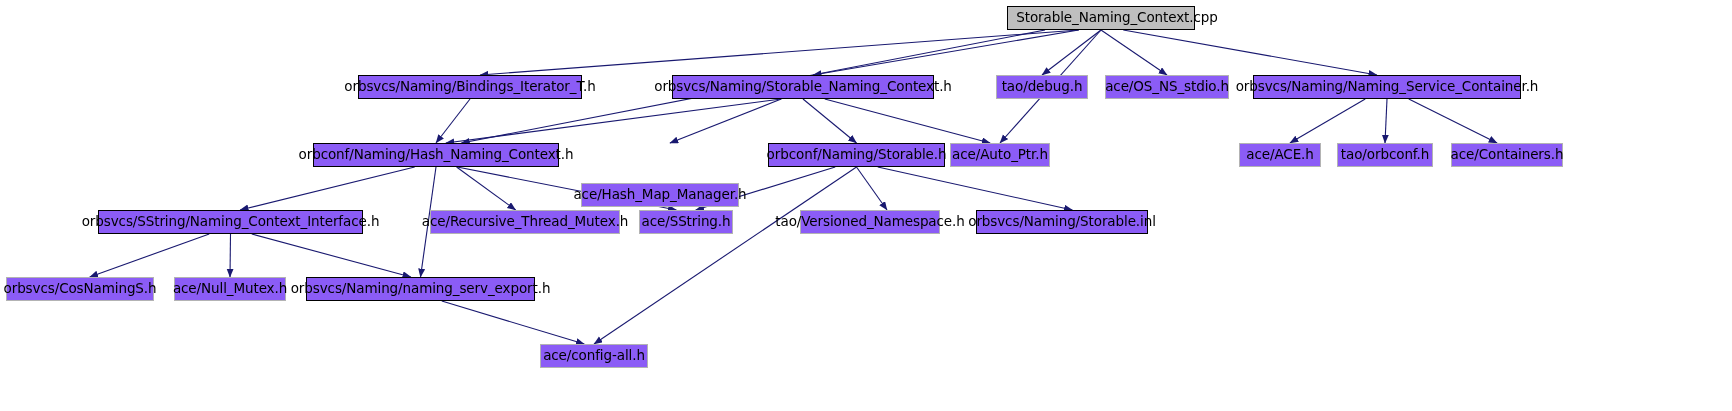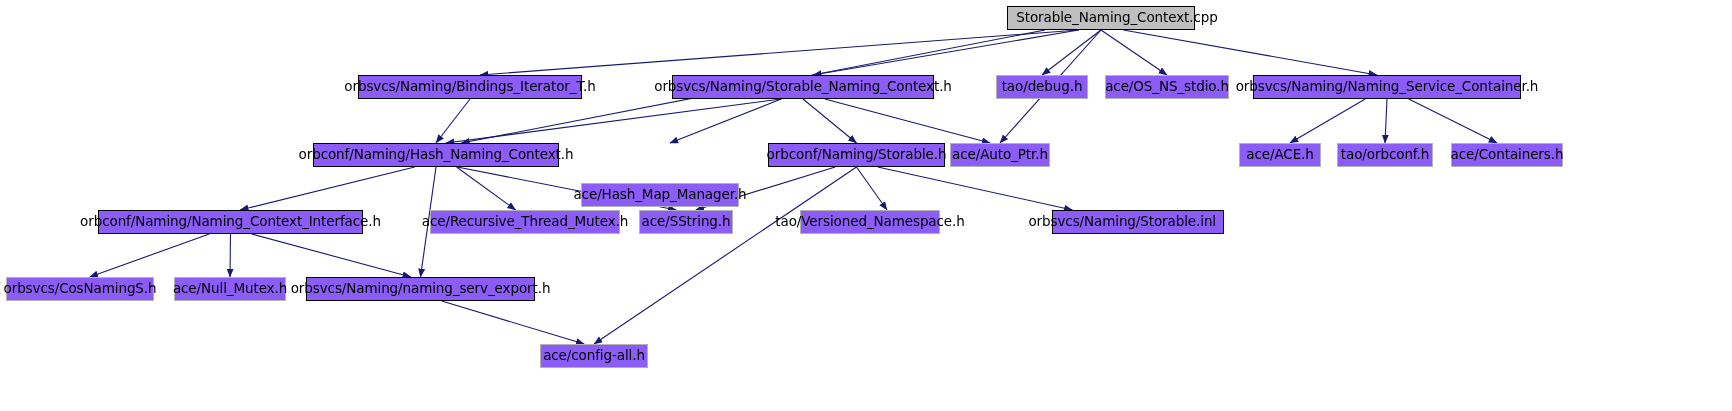--- a/index.html
+++ b/index.html
@@ -106,32 +106,32 @@
       <div class="node" style="left: 1239px; top: 143px; width: 82px;">
         <span class="node-label">ace/ACE.h</span>
       </div>
       <div class="node" style="left: 1337px; top: 143px; width: 96px;">
         <span class="node-label">tao/orbconf.h</span>
       </div>
       <div class="node" style="left: 1451px; top: 143px; width: 112px;">
         <span class="node-label">ace/Containers.h</span>
       </div>
       <div class="node solid" style="left: 98px; top: 210px; width: 265px;">
-        <span class="node-label">orbconf/Naming/Naming_Context_Interface.h</span>
+        <span class="node-label">orbsvcs/SString/Naming_Context_Interface.h</span>
       </div>
       <div class="node" style="left: 430px; top: 210px; width: 190px;">
         <span class="node-label">ace/Recursive_Thread_Mutex.h</span>
       </div>
       <div class="node" style="left: 639px; top: 210px; width: 94px;">
         <span class="node-label">ace/SString.h</span>
       </div>
       <div class="node" style="left: 800px; top: 210px; width: 140px;">
         <span class="node-label">tao/Versioned_Namespace.h</span>
       </div>
-      <div class="node solid" style="left: 1052px; top: 210px; width: 172px; justify-content: flex-end;">
+      <div class="node solid" style="left: 976px; top: 210px; width: 172px;">
         <span class="node-label">orbsvcs/Naming/Storable.inl</span>
       </div>
       <div class="node" style="left: 6px; top: 277px; width: 148px;">
         <span class="node-label">orbsvcs/CosNamingS.h</span>
       </div>
       <div class="node" style="left: 174px; top: 277px; width: 112px;">
         <span class="node-label">ace/Null_Mutex.h</span>
       </div>
       <div class="node solid" style="left: 306px; top: 277px; width: 229px;">
         <span class="node-label">orbsvcs/Naming/naming_serv_export.h</span>

